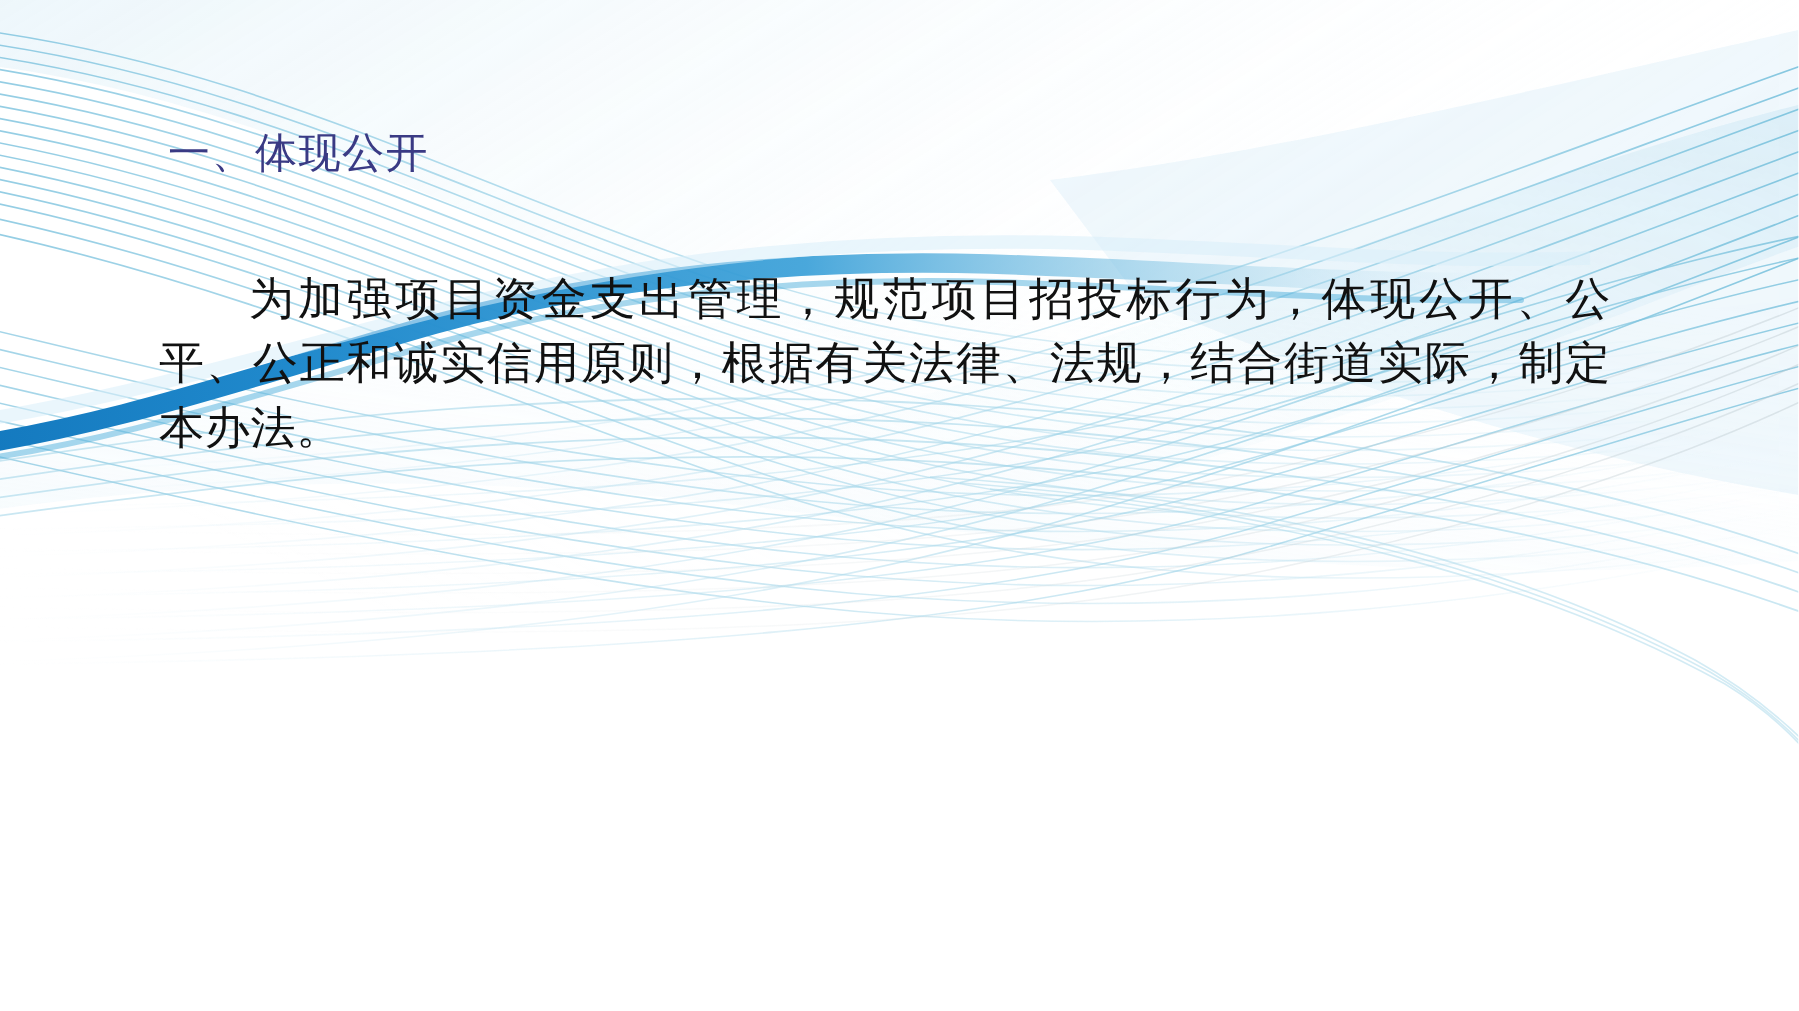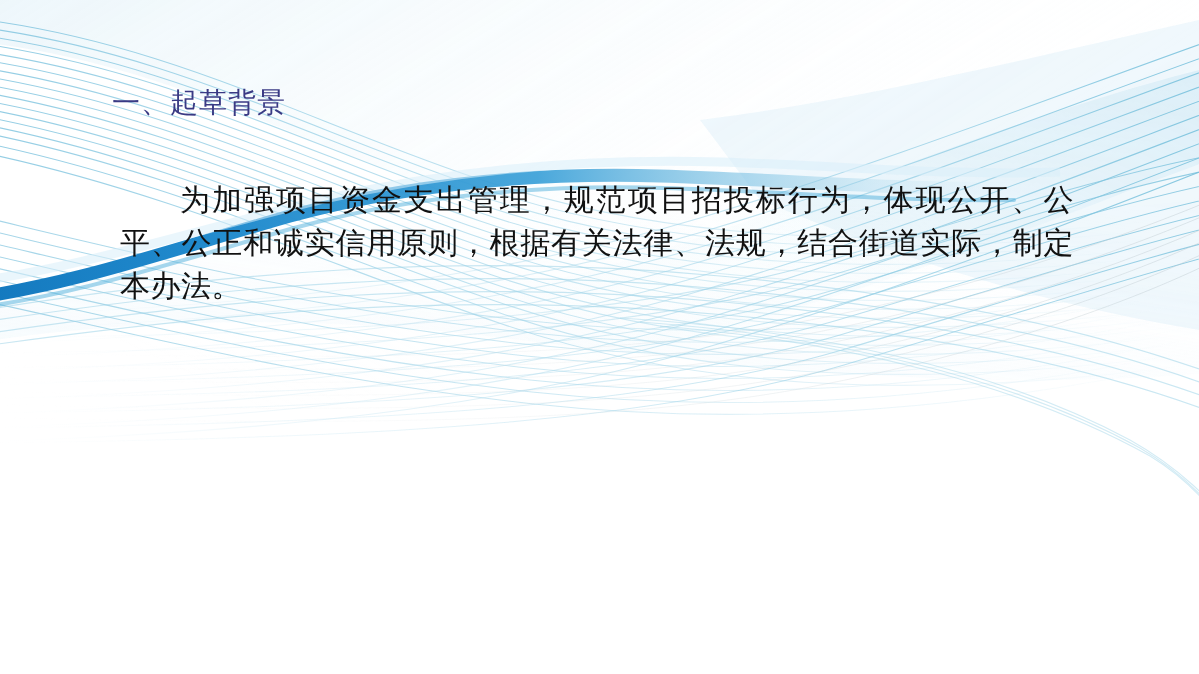--- a/index.html
+++ b/index.html
@@ -54,21 +54,20 @@
   }
   .body-text {
     font-family: "Liberation Sans", "DejaVu Sans", sans-serif;
     font-size: 30px;
     line-height: 43px;
     color: #111111;
     text-indent: 60px;
     letter-spacing: 0.5px;
     text-align: justify;
     text-justify: inter-ideograph;
-    margin-left: 14px;
   }
 </style>
 </head>
 <body>
 
 <div id="slide">
 
   <svg id="bg-art" viewBox="0 0 1199 674" preserveAspectRatio="none" xmlns="http://www.w3.org/2000/svg">
     <defs>
       <linearGradient id="wash1" x1="0" y1="0" x2="1" y2="0.4">
@@ -208,20 +207,20 @@
         <path d="M -40,300 C 70,286 170,250 290,216 C 400,186 520,172 660,176 C 790,180 900,190 1010,188" stroke="url(#ribbonGrad)" stroke-width="13" stroke-linecap="round"></path>
         <path d="M -40,310 C 72,297 174,262 294,228 C 404,198 524,184 664,188 C 794,192 904,202 1014,200" stroke="#4fb0dc" stroke-width="4" stroke-linecap="round" opacity="0.5"></path>
       </g>
 
       <path d="M -40,284 C 80,268 190,232 320,200 C 450,170 580,158 720,162 C 850,166 950,176 1060,172" fill="none" stroke="#d9eefa" stroke-width="9" opacity="0.55"></path>
     </g>
   </svg>
 
   <div id="content">
 
-    <div class="section-title">一、起草背景</div>
+    <div class="section-title">一、体现公开</div>
 
     <div class="body-block">
       <p class="body-text">为加强项目资金支出管理，规范项目招投标行为，体现公开、公平、公正和诚实信用原则，根据有关法律、法规，结合街道实际，制定本办法。</p>
     </div>
 
   </div>
 </div>
 
 </body></html>

